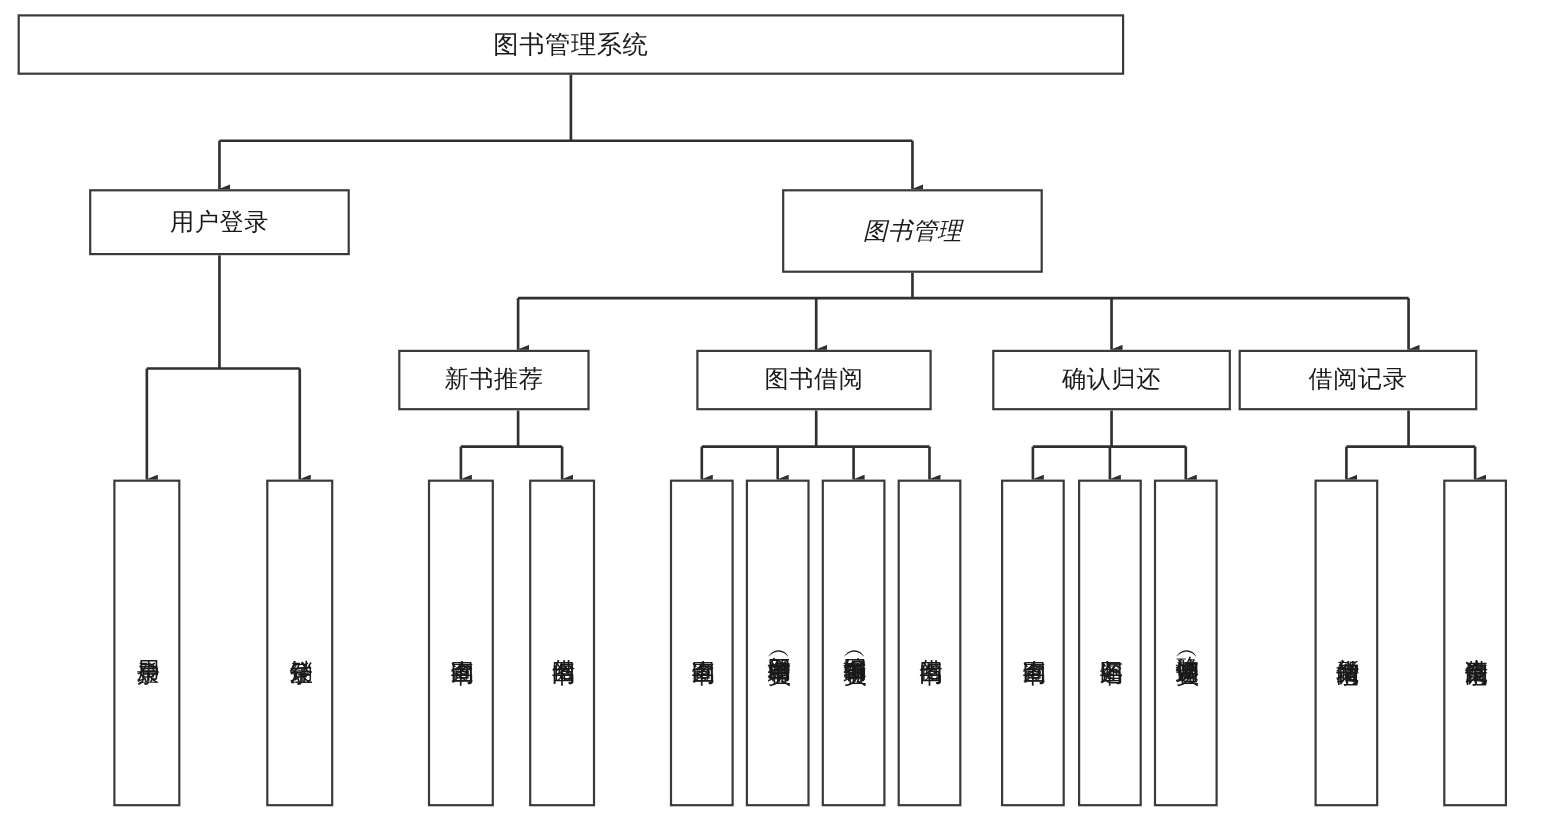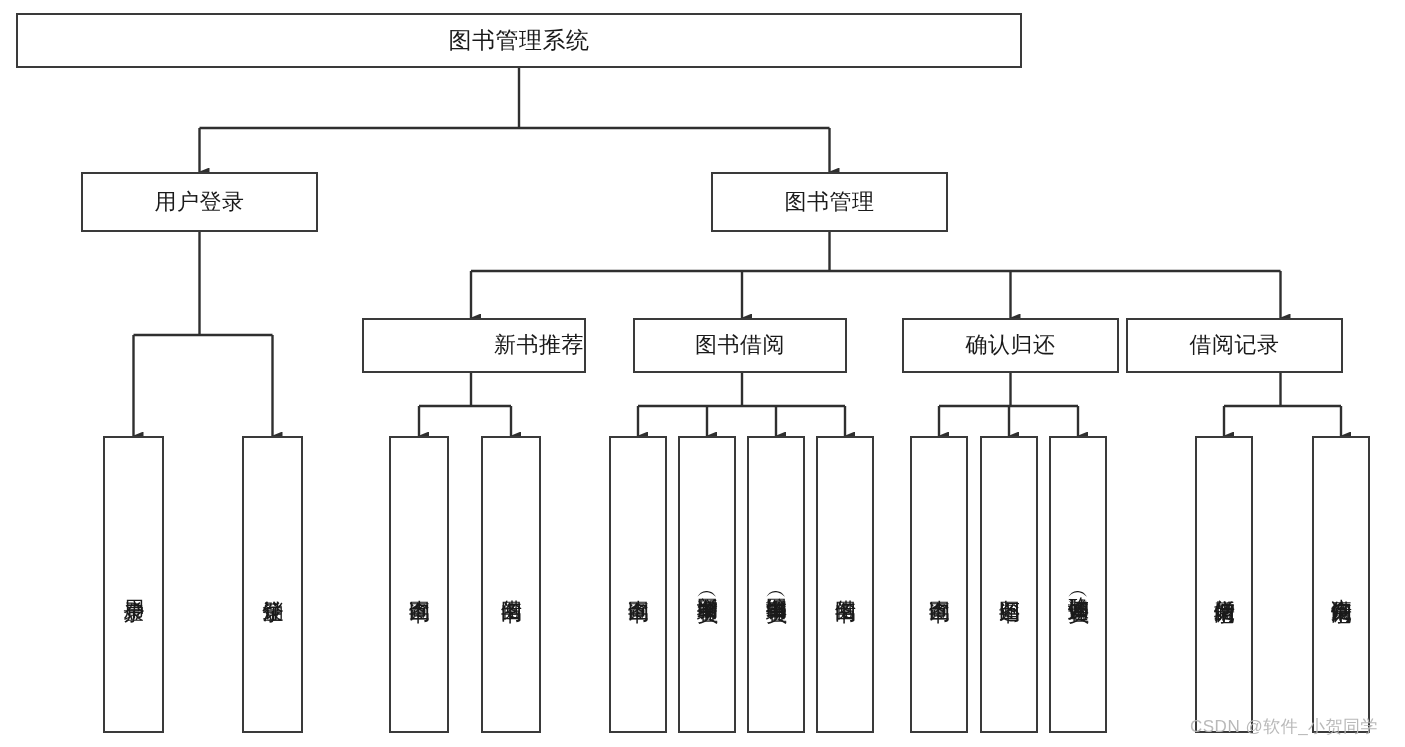--- a/index.html
+++ b/index.html
@@ -120,24 +120,24 @@
       </g>
   </svg>
 
   <div id="node-layer">
       <div class="node-box node-root" style="left: 16px; top: 13px; width: 1006px; height: 55px;">
         <span class="node-label">图书管理系统</span>
       </div>
       <div class="node-box node-level2" style="left: 81px; top: 172px; width: 237px; height: 60px;">
         <span class="node-label">用户登录</span>
       </div>
-      <div class="node-box node-level2" style="left: 711px; top: 172px; width: 237px; height: 60px;">
+      <div class="node-box node-level2" style="left: 711px; top: 172px; width: 237px; height: 76px; font-style: italic;">
         <span class="node-label">图书管理</span>
       </div>
-      <div class="node-box node-level3" style="left: 362px; top: 318px; width: 224px; height: 55px; justify-content: flex-end;">
+      <div class="node-box node-level3" style="left: 362px; top: 318px; width: 174px; height: 55px;">
         <span class="node-label">新书推荐</span>
       </div>
       <div class="node-box node-level3" style="left: 633px; top: 318px; width: 214px; height: 55px;">
         <span class="node-label">图书借阅</span>
       </div>
       <div class="node-box node-level3" style="left: 902px; top: 318px; width: 217px; height: 55px;">
         <span class="node-label">确认归还</span>
       </div>
       <div class="node-box node-level3" style="left: 1126px; top: 318px; width: 217px; height: 55px;">
         <span class="node-label">借阅记录</span>
@@ -176,15 +176,14 @@
         <span class="node-label">确认归还（管理员）</span>
       </div>
       <div class="node-box node-leaf" style="left: 1195px; top: 436px; width: 58px; height: 297px;">
         <span class="node-label">新增借阅记录</span>
       </div>
       <div class="node-box node-leaf" style="left: 1312px; top: 436px; width: 58px; height: 297px;">
         <span class="node-label">查询借阅记录</span>
       </div>
     </div>
 
-  <div class="watermark" style="left: 1190px; top: 715px;">CSDN @软件_小贺同学</div>
 
 </div>
 
 </body></html>

